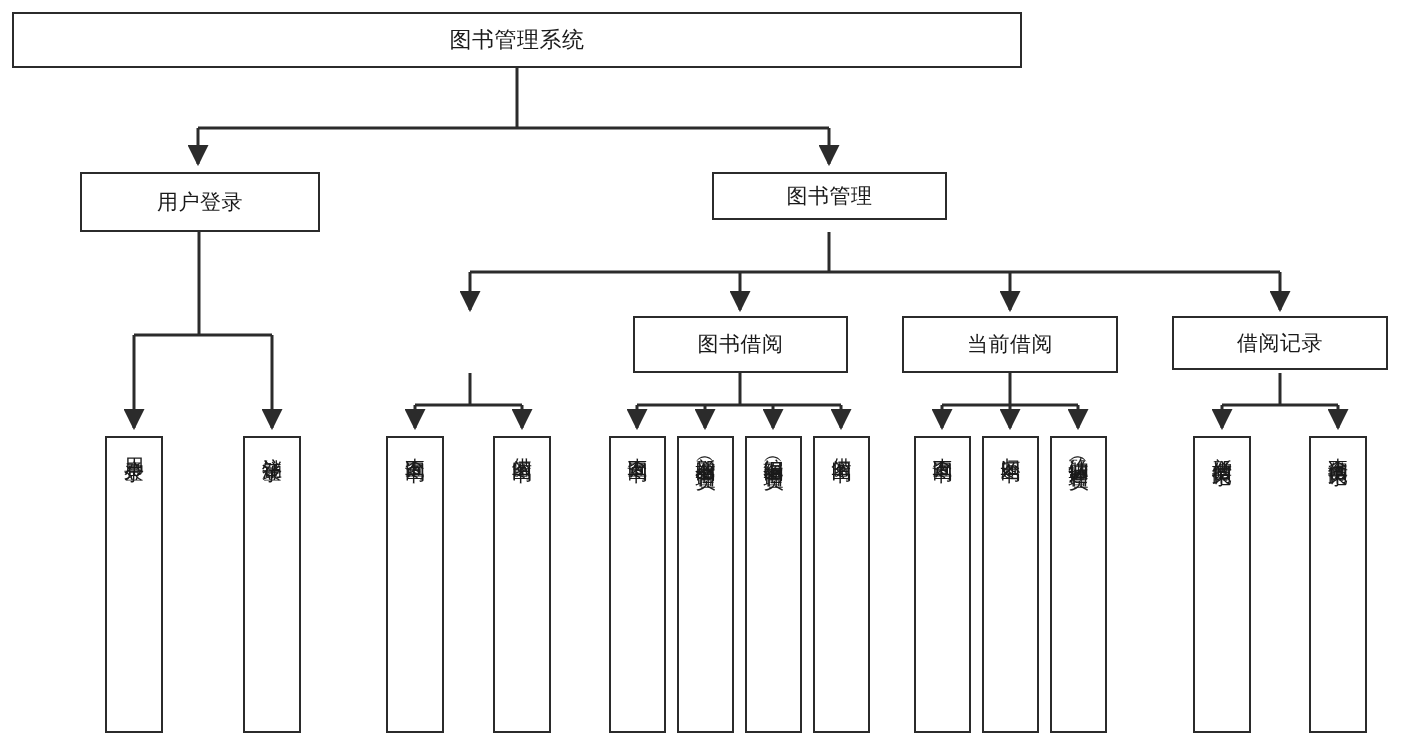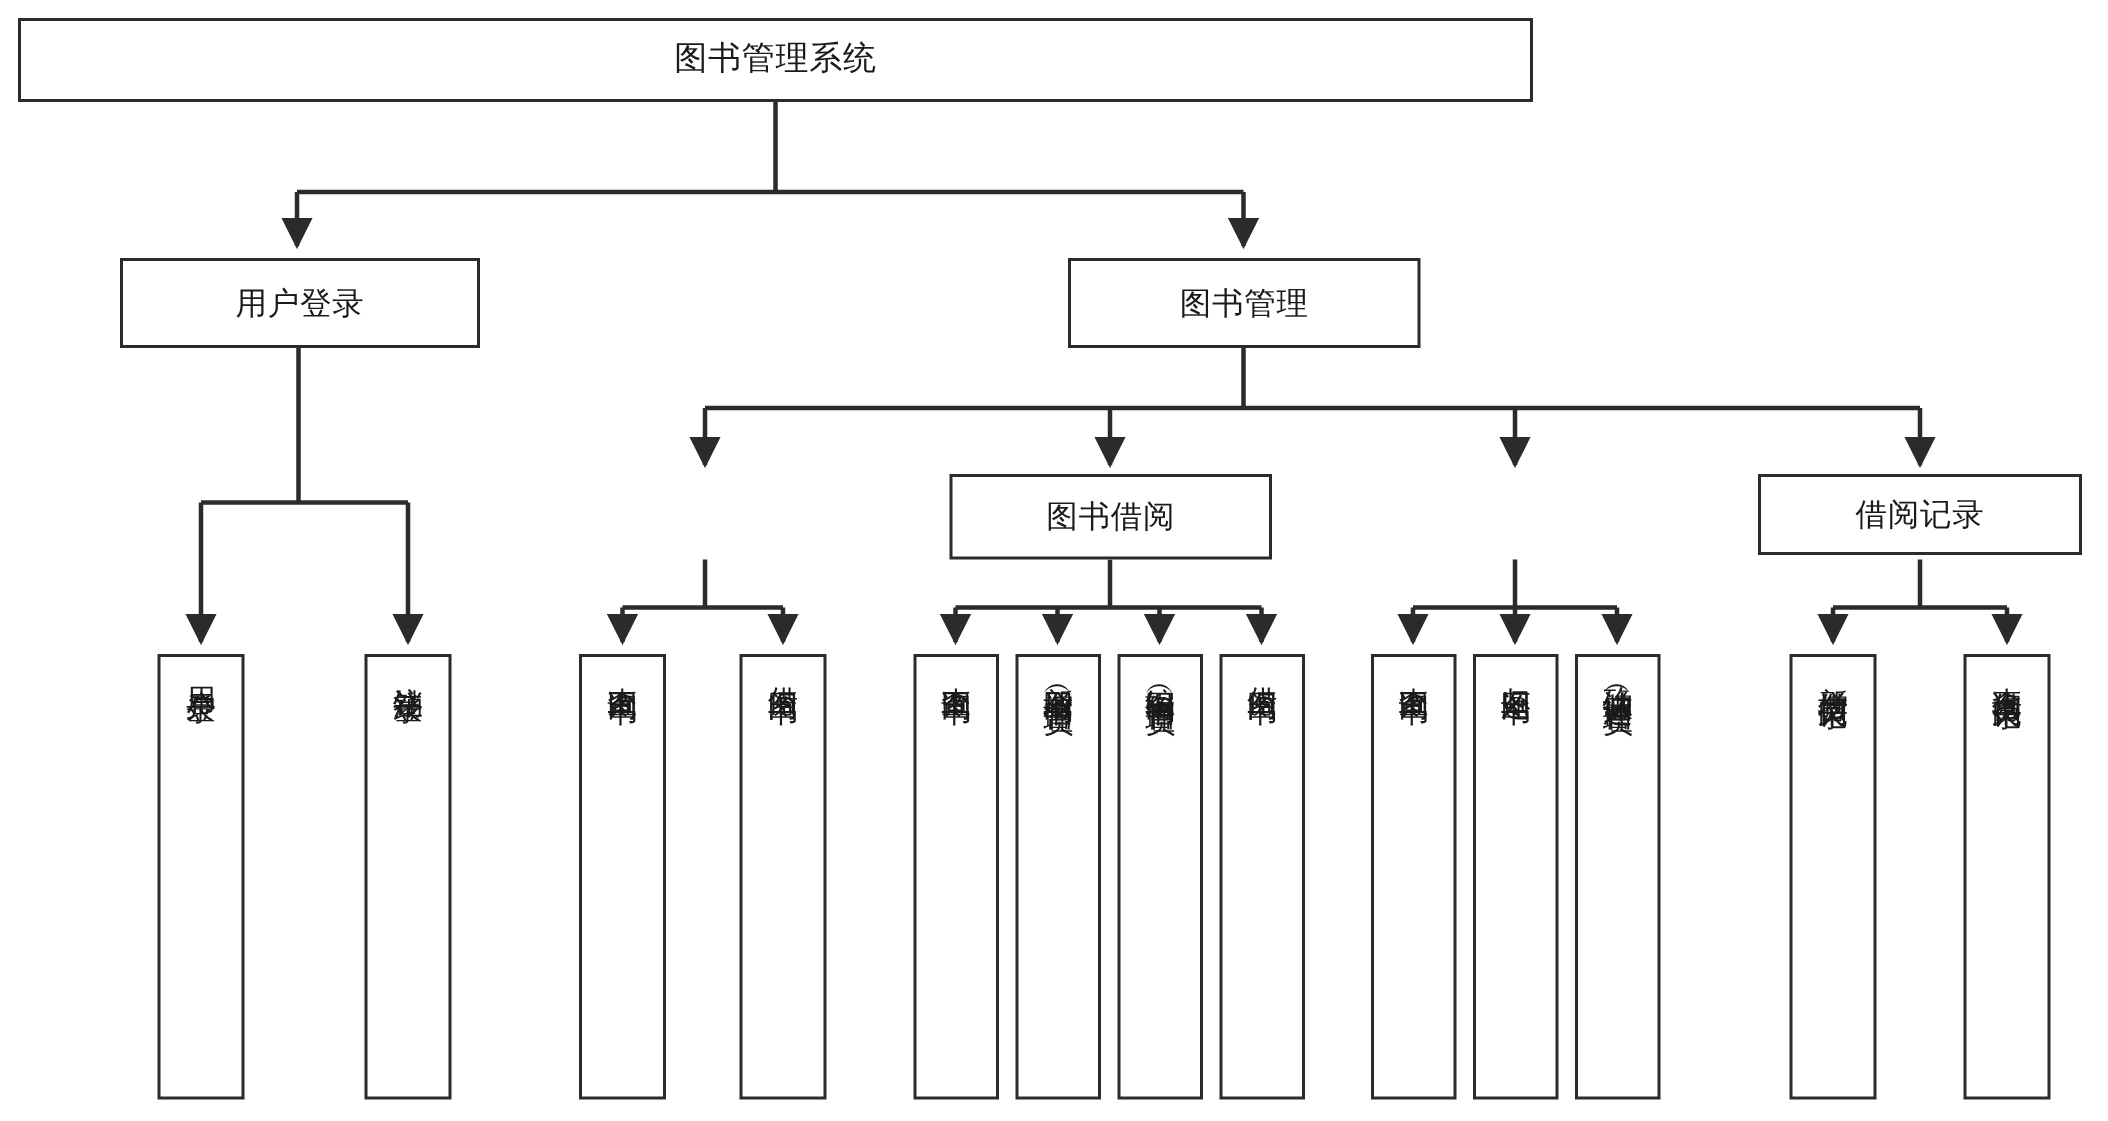--- a/index.html
+++ b/index.html
@@ -127,26 +127,29 @@
     </g>
   </svg>
 
   <div class="node horiz root" style="left:12px; top:12px; width:1010px; height:56px;">
     <span class="label">图书管理系统</span>
   </div>
 
   <div class="node horiz" style="left:80px; top:172px; width:240px; height:60px;">
     <span class="label">用户登录</span>
   </div>
-  <div class="node horiz" style="left:712px; top:172px; width:235px; height:60px;">
+  <div class="node horiz" style="left:712px; top:172px; width:235px; height:48px;">
     <span class="label">图书管理</span>
   </div>
 
   <div class="node horiz" style="left:633px; top:316px; width:215px; height:57px;">
     <span class="label">图书借阅</span>
+  </div>
+  <div class="node horiz" style="left:902px; top:316px; width:216px; height:57px;">
+    <span class="label">当前借阅</span>
   </div>
   <div class="node horiz" style="left:1172px; top:316px; width:216px; height:54px;">
     <span class="label">借阅记录</span>
   </div>
 
   <div class="node vert" style="left:105px; top:436px; width:58px; height:297px;">
     <span class="label">用户登录</span>
   </div>
   <div class="node vert" style="left:243px; top:436px; width:58px; height:297px;">
     <span class="label">注销登录</span>

